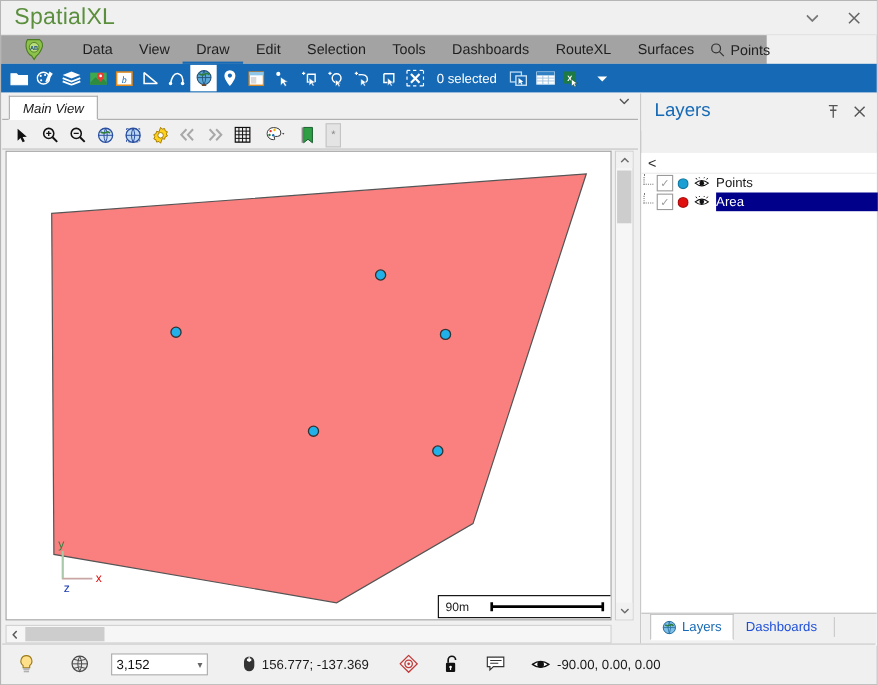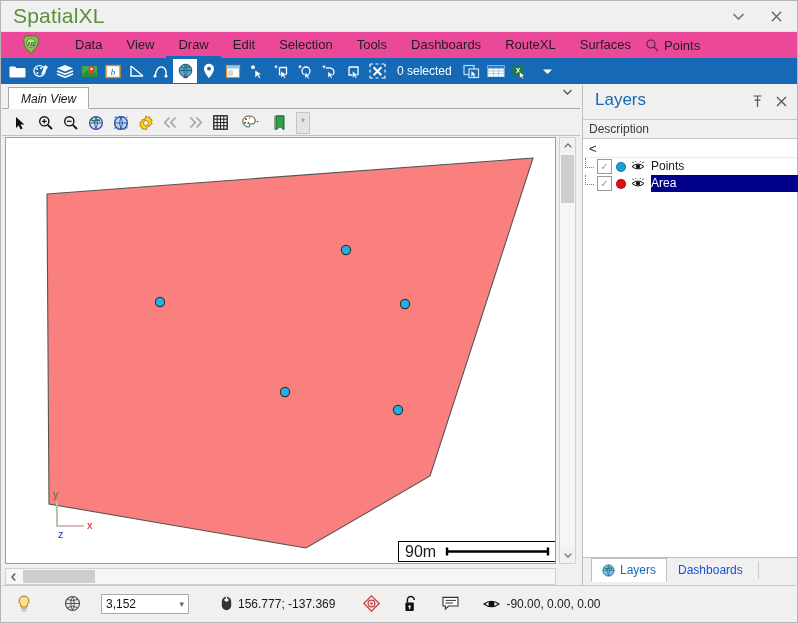--- a/index.html
+++ b/index.html
@@ -14,21 +14,21 @@
   
   .titlebar{position:absolute;left:0;top:0;width:796px;height:31px;background:#f0f0f0;
             border-bottom:1px solid #e2e2e2;box-sizing:border-box;}
   .apptitle{position:absolute;left:12px;top:3px;font-size:21px;color:#5b8f3e;letter-spacing:.2px;
             font-family:"Liberation Sans",sans-serif;}
   .tb-btn{position:absolute;top:0;height:31px;width:38px;display:flex;align-items:center;justify-content:center;color:#6e6e6e;}
   .tb-chevron{right:40px;font-size:11px;}
   .tb-close{right:2px;font-size:15px;}
 
   
-  .menubar{position:absolute;left:0;top:31px;width:796px;height:26px;background:#ec4899;box-sizing:border-box;text-align:center;}
+  .menubar{position:absolute;left:0;top:31px;width:696px;height:26px;background:#a3a3a3;box-sizing:border-box;text-align:center;}
   .appicon{position:absolute;left:18px;top:2px;width:26px;height:22px;}
   .menuitems{position:absolute;left:62px;top:0;height:26px;display:flex;align-items:center;}
   .mi{padding:0 12px;height:26px;line-height:26px;font-size:13px;color:#1e1e1e;white-space:nowrap;}
   .mi.active{border-bottom:2px solid #1569b5;box-sizing:border-box;}
   .searchbox{position:absolute;left:645px;top:0;height:26px;display:flex;align-items:center;gap:5px;font-size:13px;color:#222;}
 
   
   .ribbon{position:absolute;left:0;top:57px;width:796px;height:26px;background:#1569b5;box-sizing:border-box;
           display:flex;align-items:center;}
   .rbtn{width:24px;height:24px;display:flex;align-items:center;justify-content:center;flex:0 0 auto;}
@@ -59,21 +59,21 @@
   .vs-thumb{position:absolute;left:1px;top:17px;width:13px;height:48px;background:#cdcdcd;}
   .hscroll{position:absolute;left:3px;bottom:0;width:551px;height:17px;background:#f6f6f6;border:1px solid #d0d0d0;box-sizing:border-box;}
   .hs-arrow{position:absolute;top:0;width:15px;height:15px;display:flex;align-items:center;justify-content:center;
             color:#6a6a6a;font-size:9px;}
   .hs-left{left:0;}
   .hs-thumb{position:absolute;left:17px;top:1px;width:72px;height:13px;background:#cdcdcd;}
 
   
   .maparea{position:absolute;left:0;top:0;width:549px;height:425px;}
   .scalebar{position:absolute;left:392px;top:403px;width:160px;height:21px;background:#fff;border:1px solid #000;
-            box-sizing:border-box;display:flex;align-items:center;font-size:16px;}
+            box-sizing:border-box;display:flex;align-items:center;font-size:11px;}
   .scalebar .lbl{padding-left:6px;width:40px;}
   .scalebar .bar{position:relative;flex:1;height:11px;margin-right:7px;}
 
   
   .dock{position:absolute;left:581px;top:84px;width:215px;height:500px;background:#f0f0f0;
         border-left:1px solid #c0c0c0;box-sizing:border-box;}
   .dockhead{position:absolute;left:0;top:0;width:214px;height:34px;background:#f0f0f0;}
   .docktitle{position:absolute;left:12px;top:5px;font-size:17px;color:#1569b5;}
   .dockbtn{position:absolute;top:6px;width:20px;height:20px;display:flex;align-items:center;justify-content:center;color:#555;font-size:12px;}
   .dock-pin{right:30px;} .dock-close{right:6px;font-size:14px;}
@@ -451,21 +451,20 @@
             <path d="M1.5 1 h8 M5.5 1 v4.2 M2.6 5.2 h5.8 M5.5 5.2 v6.8" fill="none" stroke="#555" stroke-width="1.2"></path>
           </svg>
       </div>
       <div class="dockbtn dock-close">
         <svg width="11" height="11" viewBox="0 0 11 11">
             <path d="M1 1 L10 10 M10 1 L1 10" stroke="#555" stroke-width="1.3"></path>
           </svg>
       </div>
     </div>
 
-    <div class="colhead">Description</div>
 
     <div class="treebody">
       <div class="backrow">&lt;</div>
 
       <div class="lrow">
         <span class="treeline t2"></span>
         <span style="width:8px;flex:0 0 auto"></span>
         <span class="chk">✓</span>
         <span class="swatch" style="background:#1a9fd4"></span>
         <span class="eye">

